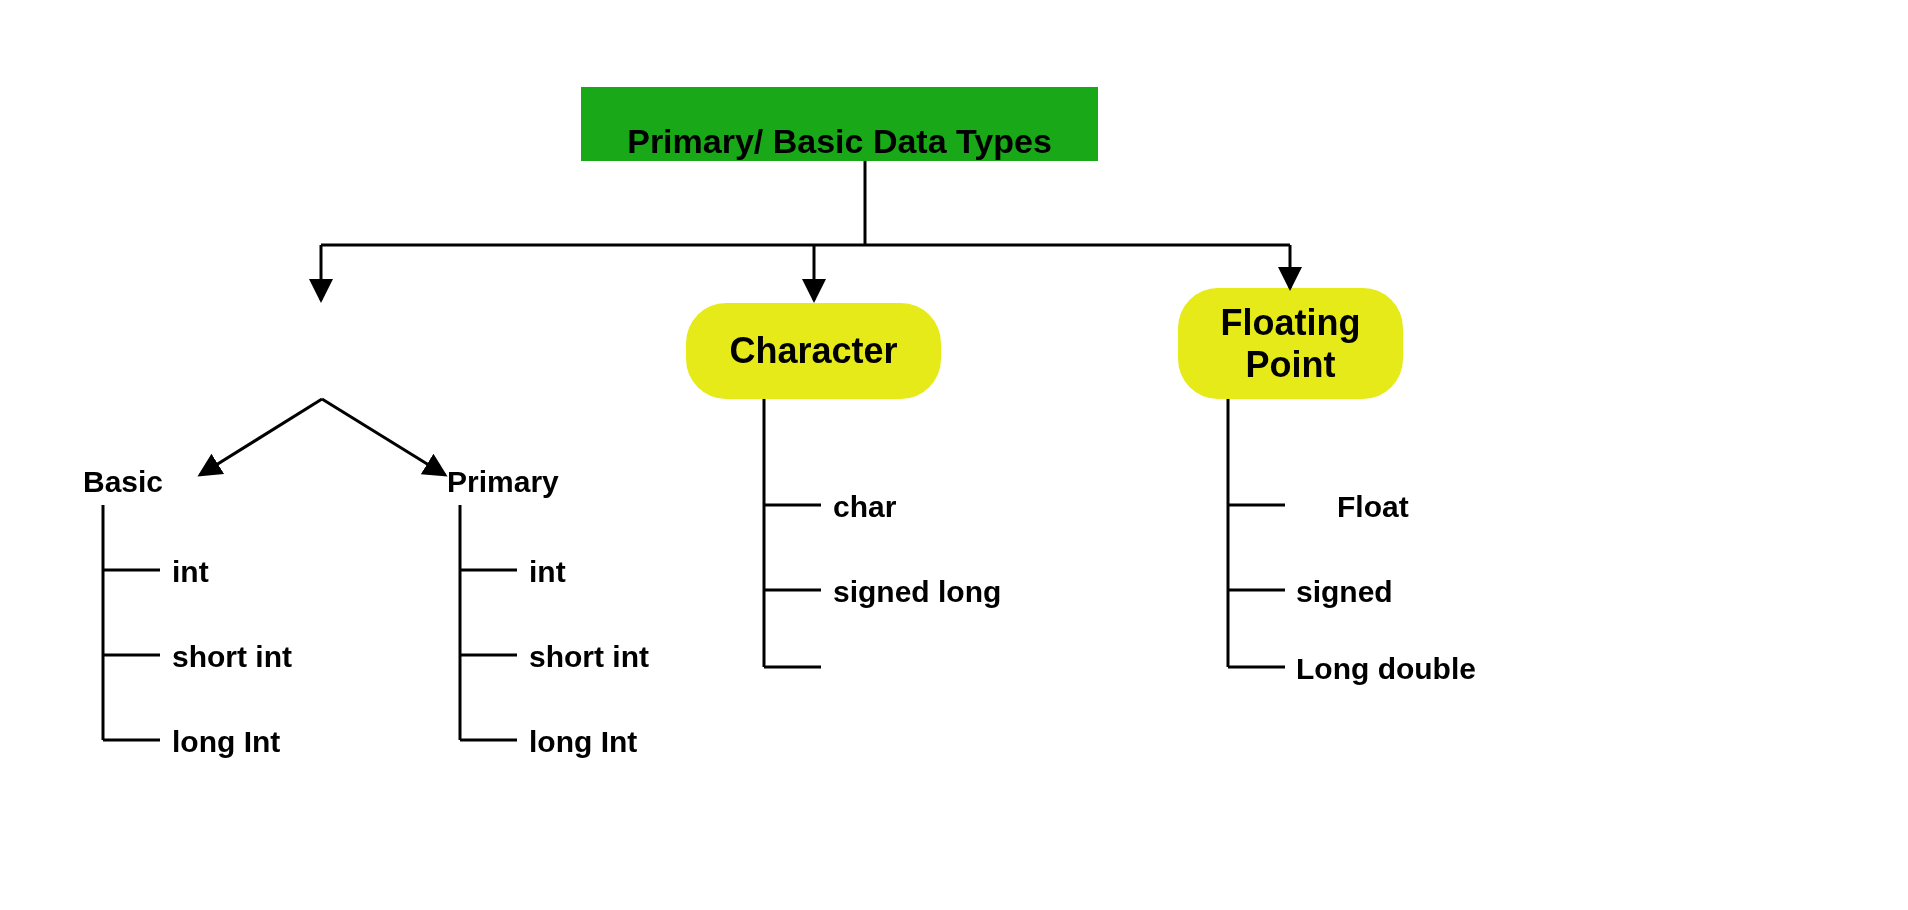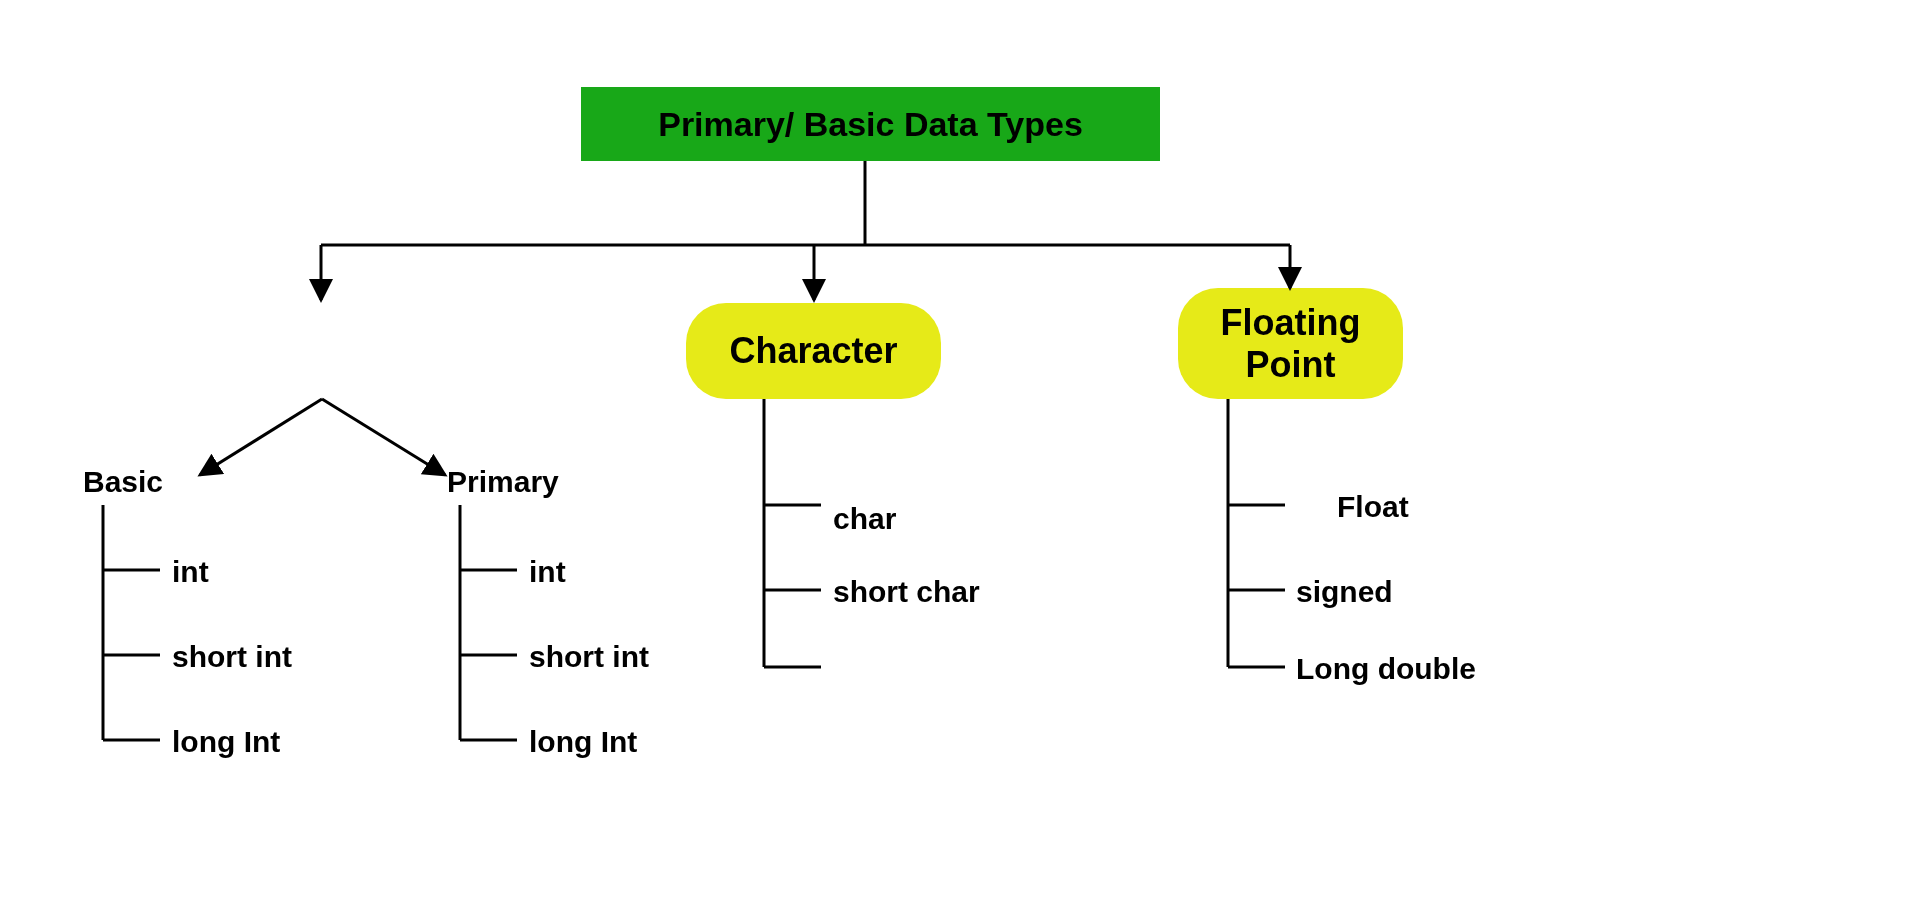--- a/index.html
+++ b/index.html
@@ -53,21 +53,21 @@
     width: 1908px;
     height: 910px;
     overflow: visible;
   }
 </style>
 </head>
 <body>
 
 <div class="canvas">
 
-  <div class="root-box" style="left:581px; top:87px; width:579px; height:74px;">
+  <div class="root-box" style="left:581px; top:87px; width:517px; height:74px;align-items:flex-end;">
     <span>Primary/ Basic Data Types</span>
   </div>
 
 
   <div class="pill" style="left:1178px; top:288px; width:225px; height:111px;">
     <span>Floating Point</span>
   </div>
 
   <div class="pill" style="left:686px; top:303px; width:255px; height:96px;">
     <span>Character</span>
@@ -77,22 +77,22 @@
   <div class="label" style="left:447px; top:465px;">Primary</div>
 
   <div class="label" style="left:172px; top:555px;">int</div>
   <div class="label" style="left:172px; top:640px;">short int</div>
   <div class="label" style="left:172px; top:725px;">long Int</div>
 
   <div class="label" style="left:529px; top:555px;">int</div>
   <div class="label" style="left:529px; top:640px;">short int</div>
   <div class="label" style="left:529px; top:725px;">long Int</div>
 
-  <div class="label" style="left:833px; top:502px;">char</div>
-  <div class="label" style="left:833px; top:575px;">short char</div>
+  <div class="label" style="left:833px; top:490px;">char</div>
+  <div class="label" style="left:833px; top:575px;">signed long</div>
 
   <div class="label" style="left:1296px; top:490px;margin-left:41px;">Float</div>
   <div class="label" style="left:1296px; top:575px;">signed</div>
   <div class="label" style="left:1296px; top:652px;">Long double</div>
 
   <svg class="connector">
     <defs>
       <marker id="arrow" markerWidth="10" markerHeight="10" refX="7" refY="4" orient="auto" markerUnits="strokeWidth">
         <path d="M0,0 L8,4 L0,8 Z" fill="#000"></path>
       </marker>

